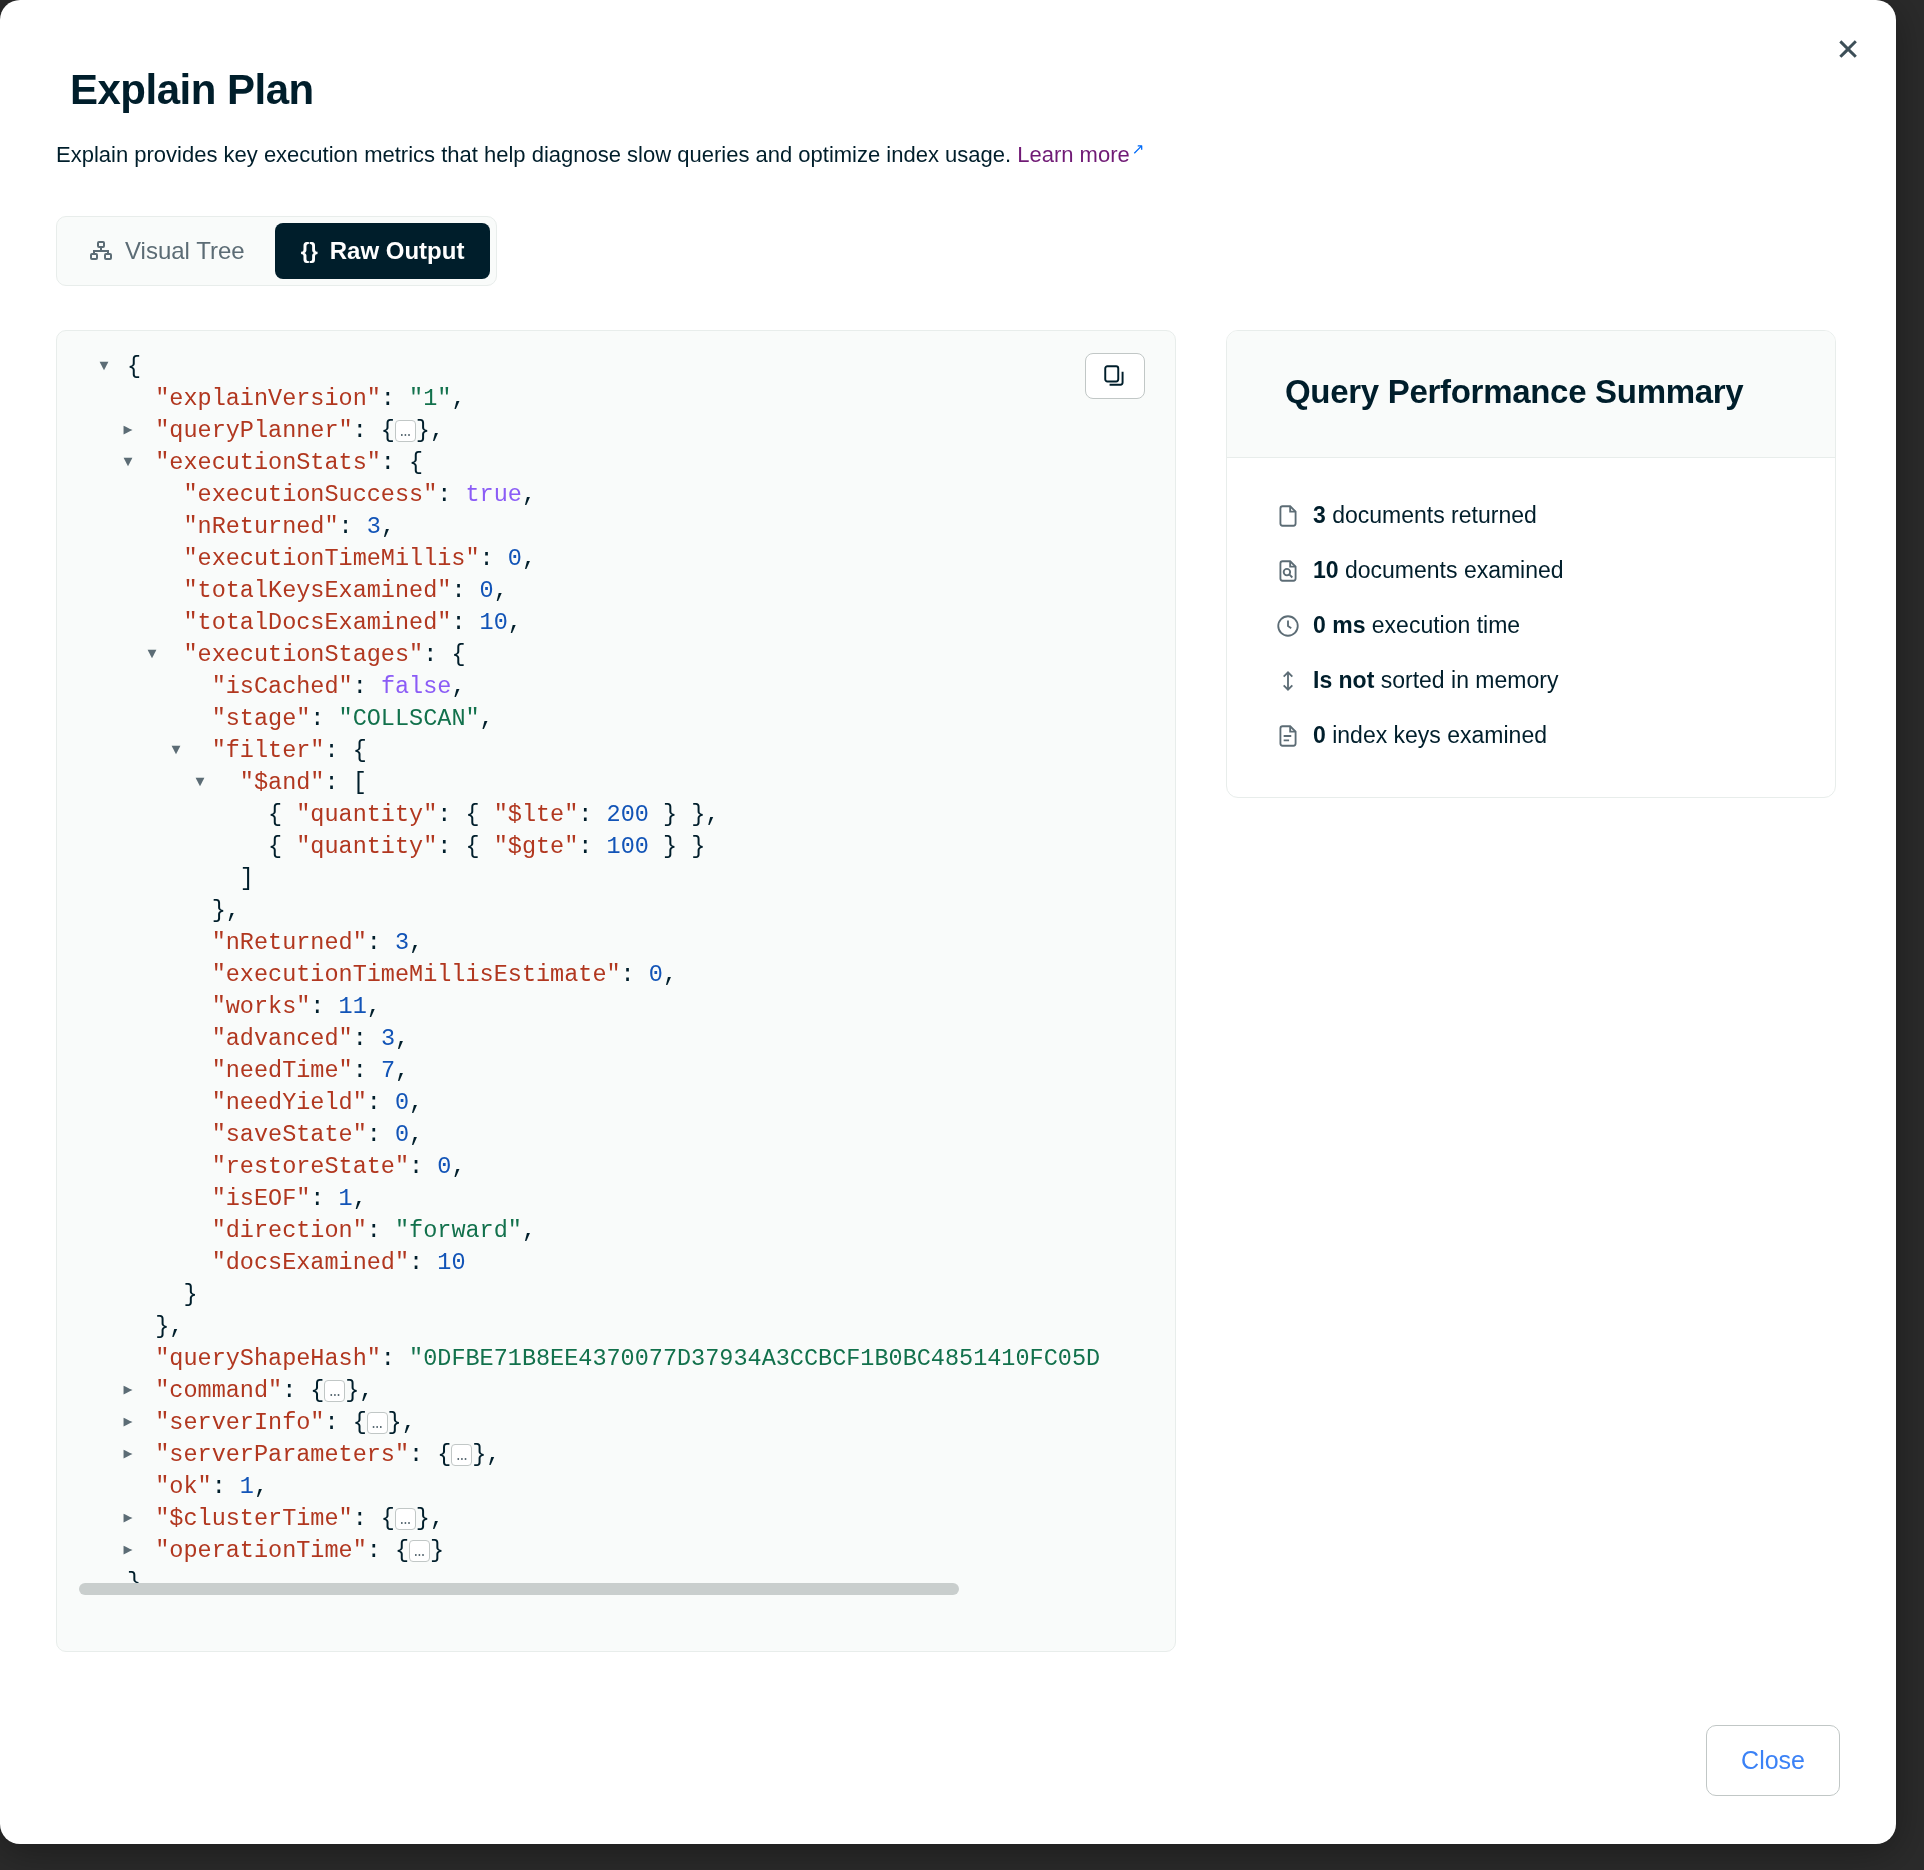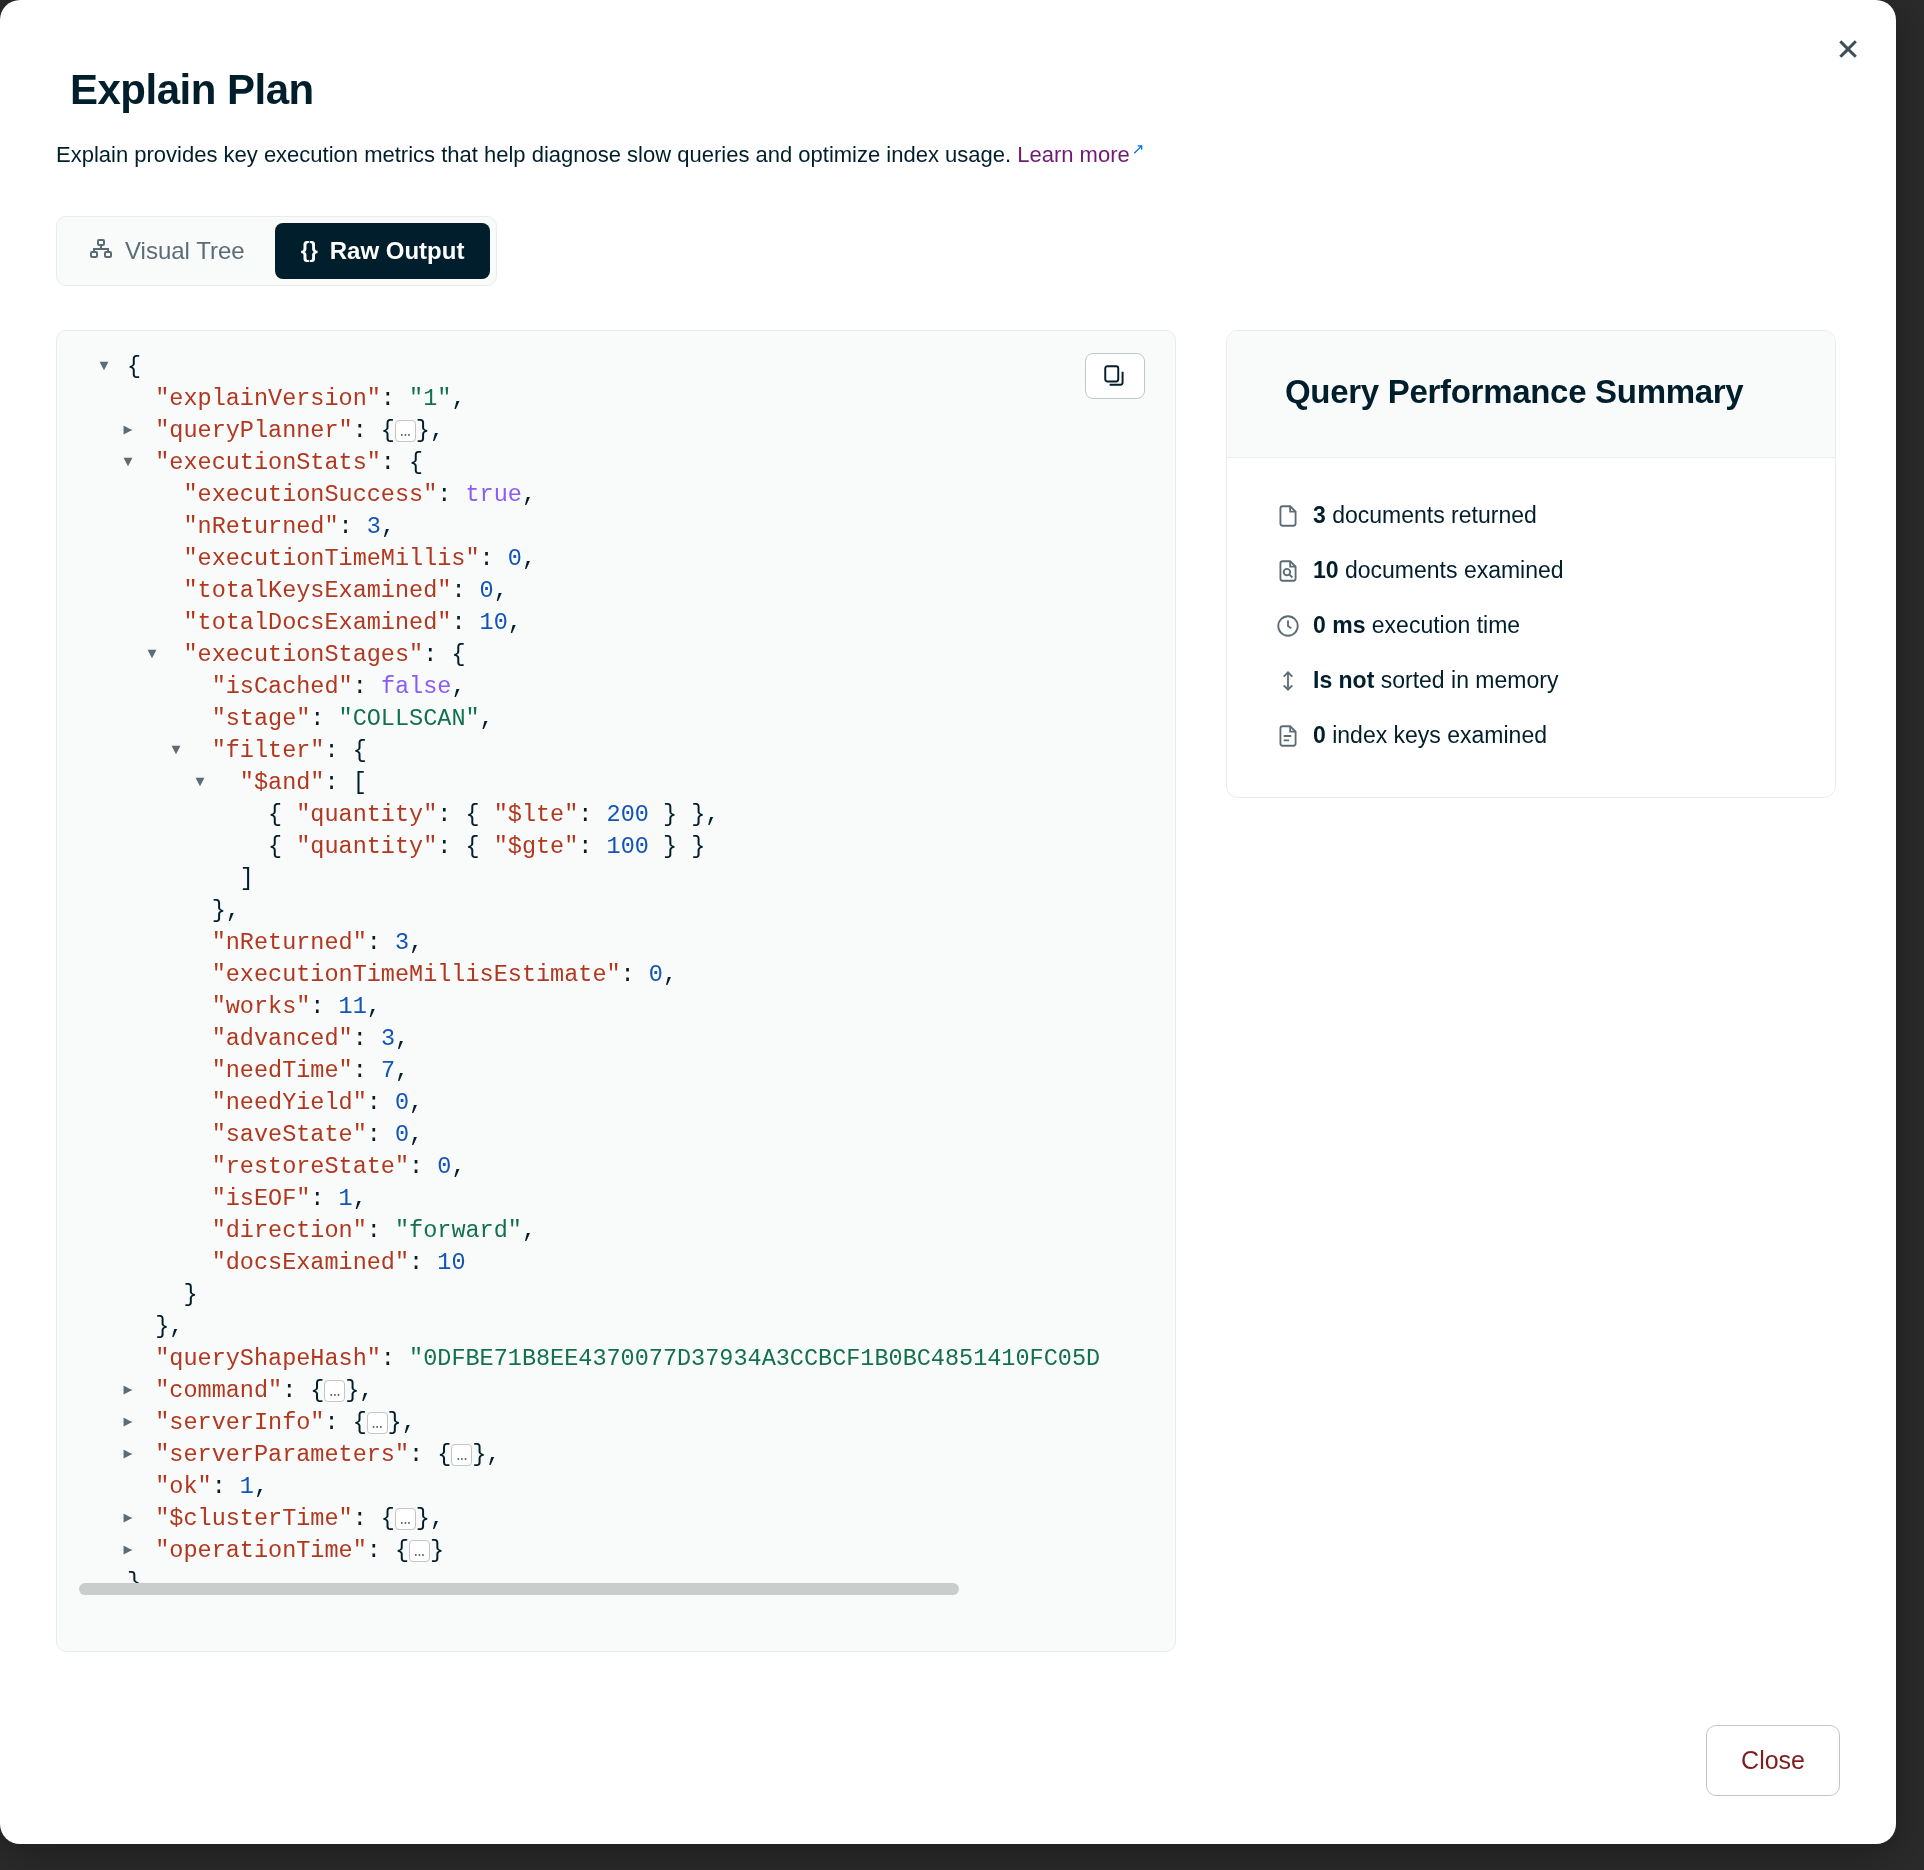--- a/index.html
+++ b/index.html
@@ -67,20 +67,21 @@
     left: 56px; top: 216px;
     display: flex;
     background: #f9fbfa;
     border: 1px solid #e8edeb;
     border-radius: 10px;
     padding: 6px;
     gap: 4px;
   }
   .seg-btn {
     display: flex;
+    align-items: center;
     gap: 12px;
     font-size: 24px;
     padding: 14px 26px;
     border-radius: 8px;
     border: none;
     background: transparent;
     color: #5c6c75;
     cursor: pointer;
     font-family: "Liberation Sans", sans-serif;
   }
@@ -211,21 +212,21 @@
   }
 
   .close-btn {
     position: absolute;
     right: 56px; bottom: 48px;
     padding: 20px 34px;
     font-size: 25px;
     background: #ffffff;
     border: 1px solid #c1c7c6;
     border-radius: 10px;
-    color: #7f1d1d;
+    color: #3b82f6;
     cursor: pointer;
     font-family: "Liberation Sans", sans-serif;
   }
 </style>
 </head>
 <body>
 
 <div class="backdrop">
   <div class="modal">
 

